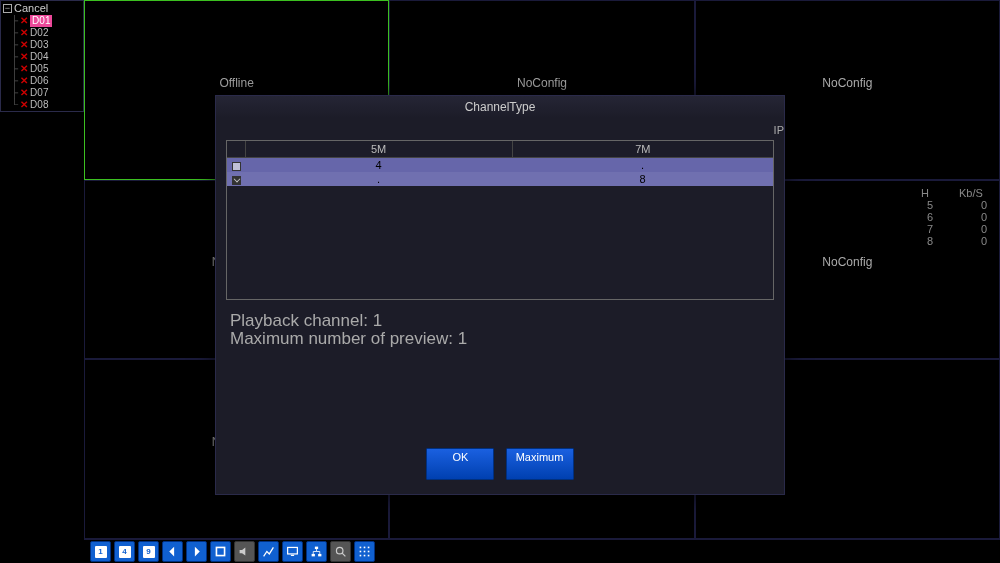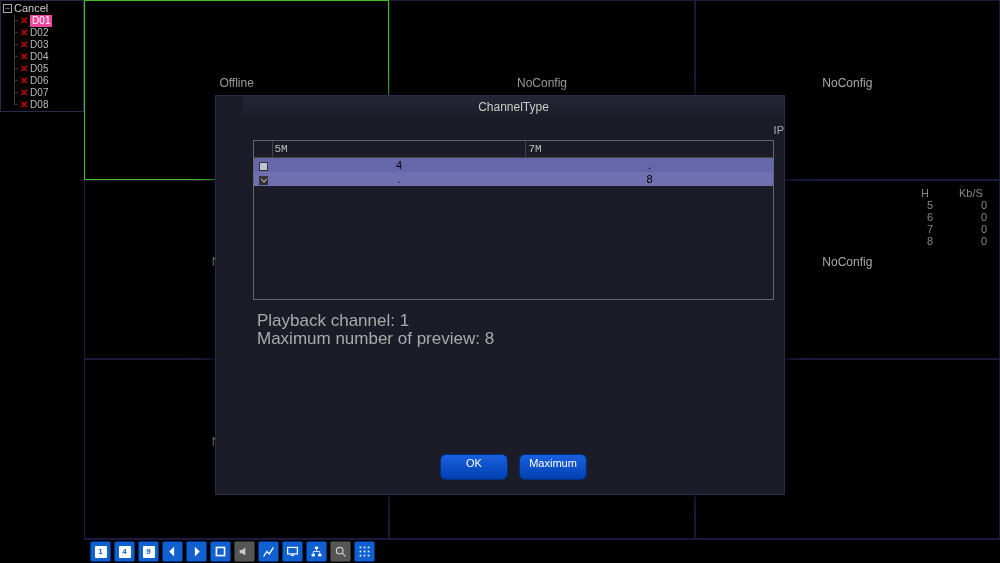--- a/index.html
+++ b/index.html
@@ -164,21 +164,20 @@
     top: 95px;
     width: 570px;
     height: 400px;
     background: #1c1c28;
     border: 1px solid #2a2a4a;
     box-shadow: 0 0 20px rgba(0,0,0,0.8);
     z-index: 100;
     color:#aaa;
     display:flex;
     flex-direction:column;
-    padding-left:27px;
   }
   .dialog .title {
     text-align:center;
     padding:4px;
     font-size:12px;
     color:#ccc;
     background: linear-gradient(#252535,#1c1c28);
   }
   .dialog .sub {
     text-align:right;
@@ -196,22 +195,22 @@
   .dialog table {
     width:100%;
     border-collapse: collapse;
     font-size:11px;
     color:#bbb;
   }
   .dialog thead td {
     background:#1c1c28;
     border-bottom:1px solid #444;
     border-right:1px solid #444;
+    text-align:center;
     padding:2px;
-    font-family:Liberation Mono, monospace;
   }
   .dialog thead td:last-child{ border-right:none;}
   .dialog tbody td {
     text-align:center;
     padding: 1px 4px;
   }
   .dialog tbody tr.r0 { background:#6666aa; }
   .dialog tbody tr.r1 { background:#7070b0; }
   .dialog tbody tr.r0 td, .dialog tbody tr.r1 td { color:#000; }
   .chk {
@@ -238,30 +237,30 @@
     color:#aaa;
   }
   .dialog .buttons {
     margin-top:auto;
     text-align:center;
     padding: 10px 0 14px;
   }
   .dbtn {
     display:inline-block;
     width: 68px;
-    height: 26px;
+    height: 32px;
     line-height:16px;
     background: linear-gradient(#1a60e0,#0040b0);
     border: 1px solid #003080;
     color:#fff;
     font-size:11px;
     text-align:center;
     cursor:pointer;
     margin: 0 4px;
-    border-radius:6px;
+    border-radius:1px;
   }
 </style>
 </head>
 <body>
 <div class="root">
 
   <div class="channel-panel">
     <div class="channel-title">
       <span class="tree-box">−</span>
       <span>Cancel</span>
@@ -447,21 +446,21 @@
             <tr class="r1">
               <td><span class="chk checked"></span></td>
               <td>.</td>
               <td>8</td>
             </tr>
           </tbody>
       </table>
     </div>
     <div class="info">
       <div>Playback channel: 1</div>
-      <div>Maximum number of preview: 8</div>
+      <div>Maximum number of preview: 1</div>
     </div>
     <div class="buttons">
       <div class="dbtn">OK</div>
       <div class="dbtn">Maximum</div>
     </div>
   </div>
 
 </div>
 
 </body></html>

